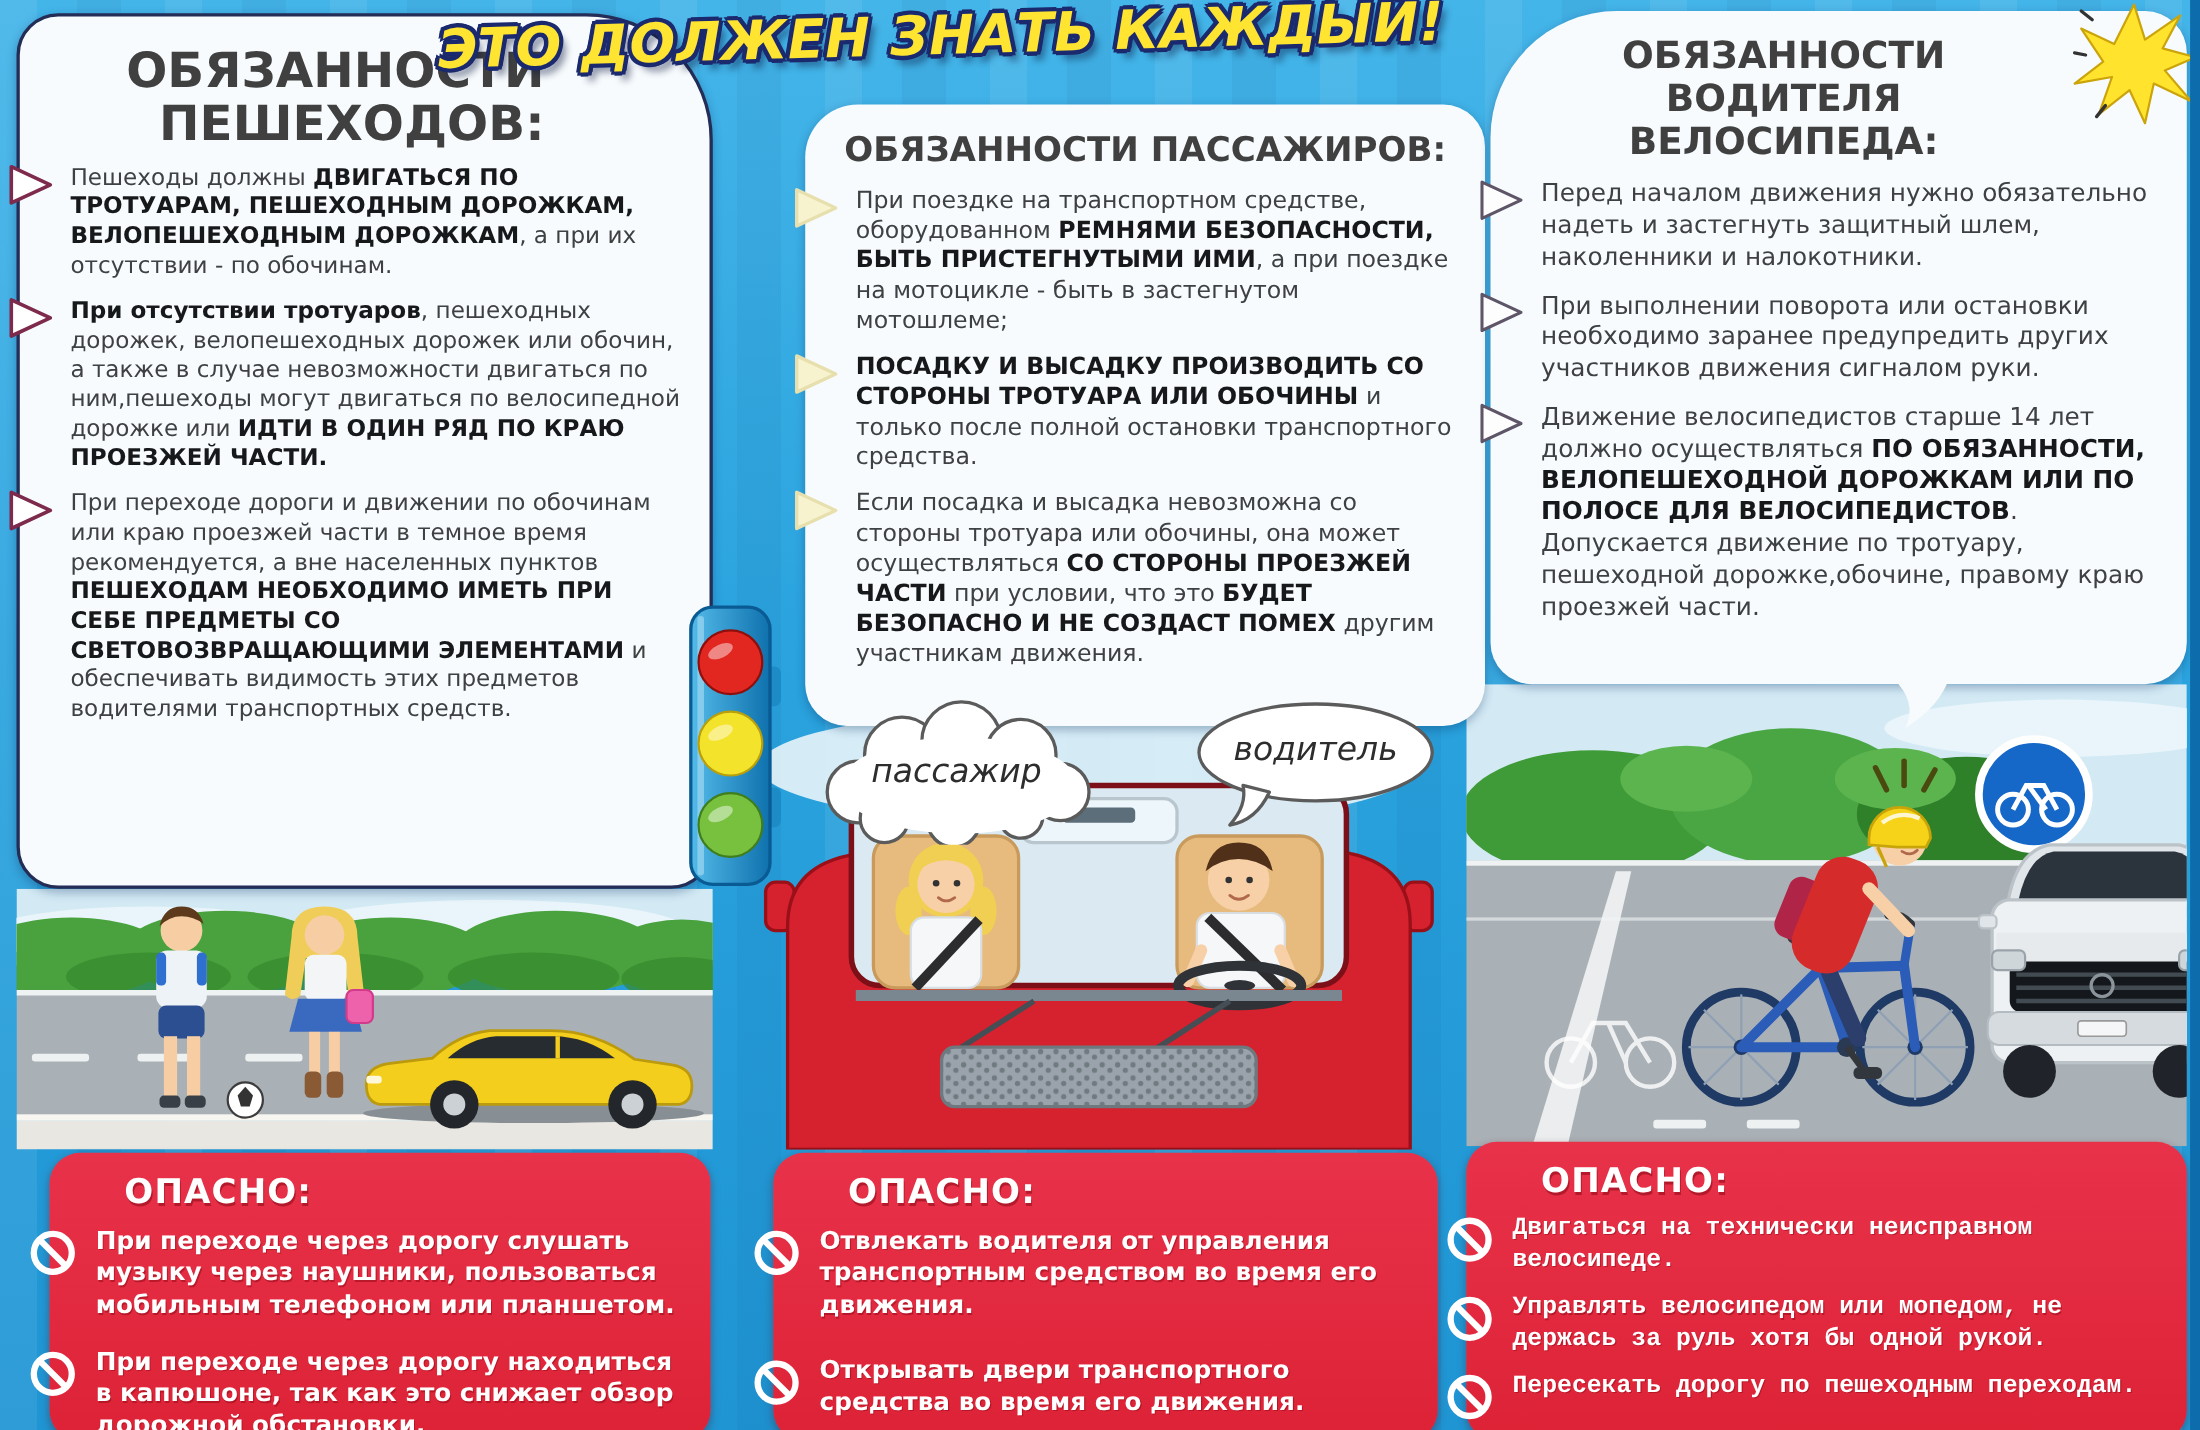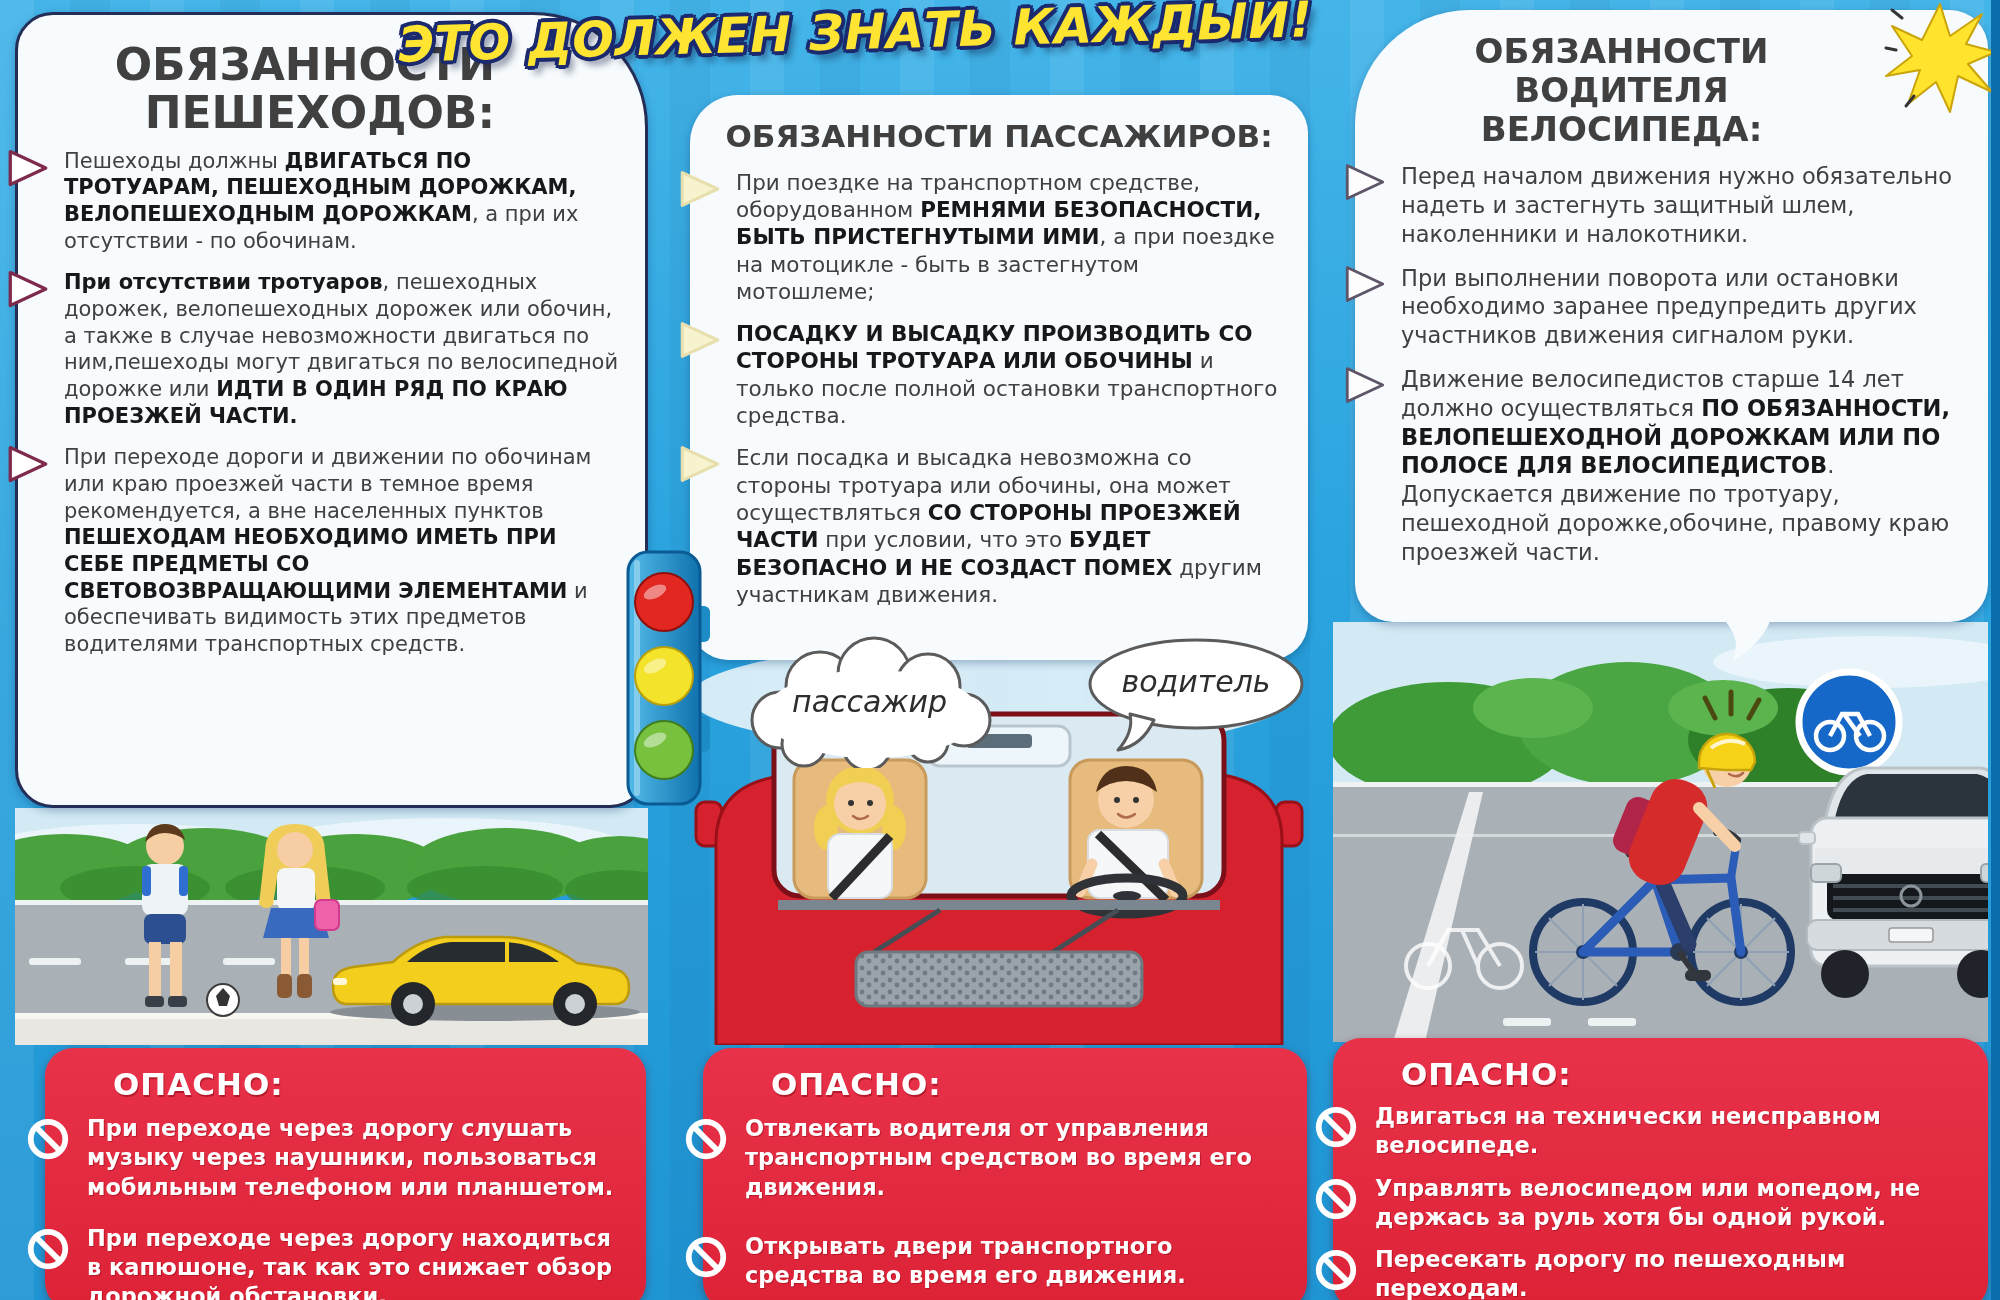--- a/index.html
+++ b/index.html
@@ -14,21 +14,21 @@
   
   .title { position:absolute; left:398px; top:4px; z-index:8; font-size:49px; font-weight:bold; font-style:italic;
     color:#ffe531; white-space:nowrap; transform:rotate(-1.6deg); letter-spacing:0.5px;
     text-shadow:-3px -3px 0 #1b2a6e, 3px -3px 0 #1b2a6e, -3px 3px 0 #1b2a6e, 3px 3px 0 #1b2a6e,
       0 -4px 0 #1b2a6e, 0 4px 0 #1b2a6e, -4px 0 0 #1b2a6e, 4px 0 0 #1b2a6e, 6px 8px 7px rgba(8,20,60,.45); }
 
   
   .wbox { position:absolute; background:#f7fbfd; border-radius:38px; z-index:3;
     box-shadow:0 3px 9px rgba(5,40,90,.3); }
   .box1 { left:15px;  top:12px; width:633px; height:796px; border:3px solid #232d56; border-top-right-radius:115px; }
-  .box2 { left:690px; top:95px; width:618px; height:565px; border-top-left-radius:48px; }
+  .box2 { left:732px; top:95px; width:618px; height:565px; border-top-left-radius:48px; }
   .box3 { left:1355px; top:10px; width:633px; height:612px; border-top-left-radius:115px; }
 
   .heading { font-weight:bold; color:#404040; white-space:pre-line; }
   .box1 .heading { font-size:44px; line-height:1.1;  text-align:right;  padding:26px 150px 4px 0; }
   .box2 .heading { font-size:31px; line-height:1.15; text-align:center; padding:24px 10px 8px; }
   .box3 .heading { font-size:34px; line-height:1.14; text-align:center; padding:22px 130px 8px 30px; }
 
   .bullets { padding:6px 26px 10px 80px; }
   .box1 .bullets { font-size:21px;   line-height:1.27; }
   .box2 .bullets { font-size:21.5px; line-height:1.27; }
@@ -47,21 +47,21 @@
   .danger { position:absolute; border-radius:28px; color:#fff; z-index:2; padding:14px 24px 10px;
     background:linear-gradient(180deg,#e8324a,#dd2236); box-shadow:0 3px 8px rgba(90,0,10,.35); }
   .d1 { left:45px;   top:1048px; width:601px; height:262px; }
   .d2 { left:703px;  top:1048px; width:604px; height:262px; }
   .d3 { left:1333px; top:1038px; width:655px; height:272px; }
   .dtitle { font-size:31px; font-weight:bold; letter-spacing:1px; margin:4px 0 10px 44px;
     text-shadow:1px 2px 0 rgba(120,0,10,.45); }
   .ditem { display:flex; margin:12px 0 22px; font-weight:bold; font-size:22.5px; line-height:1.3;
     text-shadow:1px 1px 0 rgba(120,0,10,.4); }
   .d2 .ditem { margin:12px 0 30px; }
-  .d3 .ditem { margin:8px 0 13px; }
+  .d3 .ditem { margin:8px 0 13px;font-family:Liberation Mono, monospace; }
   .noent { flex:0 0 46px; width:46px; height:46px; margin-left:-44px; margin-right:16px; margin-top:2px; }
   .noent svg { width:100%; height:100%; }
 
   
   .scene  { position:absolute; z-index:1; }
   .scene1 { left:15px;   top:808px; width:633px; height:237px; }
   .scene2 { left:690px;  top:652px; width:618px; height:393px; }
   .scene3 { left:1333px; top:622px; width:655px; height:420px; }
   .tlight { position:absolute; left:612px; top:548px; width:102px; height:262px; z-index:5; }
   .sun    { position:absolute; left:1884px; top:0;   width:112px; height:116px; z-index:7; }

